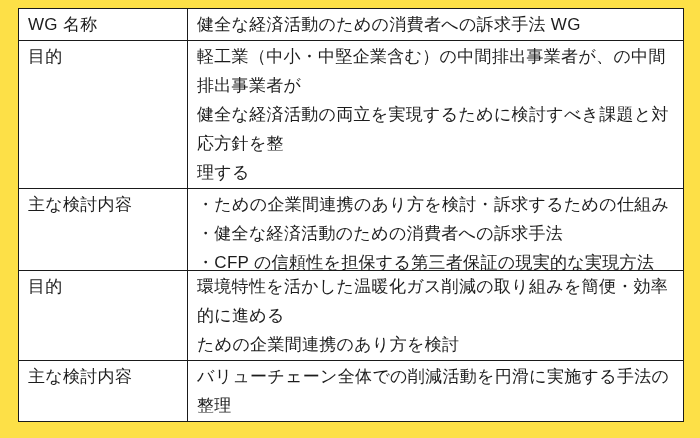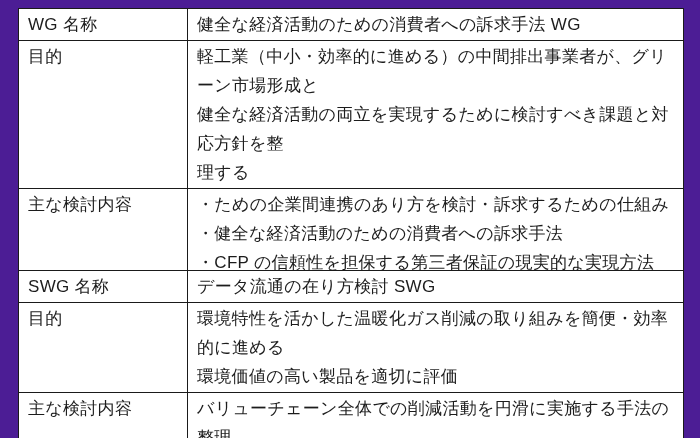--- a/index.html
+++ b/index.html
@@ -8,21 +8,21 @@
     width: 700px;
     height: 438px;
     background: #ffffff;
     overflow: hidden;
     font-family: "Liberation Sans", "DejaVu Sans", sans-serif;
   }
   .sheet {
     position: relative;
     width: 700px;
     height: 438px;
-    background: #4c1d95;
+    background: #fde047;
   }
   table.info-table {
     position: absolute;
     left: 18px;
     border-collapse: collapse;
     table-layout: fixed;
     width: 665px;
     background: #ffffff;
   }
   #wg-table  { top: 8px; }
@@ -53,21 +53,21 @@
         <col class="c-label">
         <col class="c-value">
       </colgroup>
     <tbody>
       <tr>
         <td class="label-cell">WG 名称</td>
         <td class="value-cell">健全な経済活動のための消費者への訴求手法 WG</td>
       </tr>
       <tr>
         <td class="label-cell">目的</td>
-        <td class="value-cell">軽工業（中小・効率的に進める）の中間排出事業者が、グリーン市場形成と
+        <td class="value-cell">軽工業（中小・中堅企業含む）の中間排出事業者が、の中間排出事業者が
 健全な経済活動の両立を実現するために検討すべき課題と対応方針を整
 理する</td>
       </tr>
       <tr>
         <td class="label-cell">主な検討内容</td>
         <td class="value-cell">・ための企業間連携のあり方を検討・訴求するための仕組み
 ・健全な経済活動のための消費者への訴求手法
 ・CFP の信頼性を担保する第三者保証の現実的な実現方法</td>
       </tr>
       <tr>
@@ -77,27 +77,23 @@
     </tbody>
   </table>
 
   <table id="swg-table" class="info-table">
     <colgroup>
         <col class="c-label">
         <col class="c-value">
       </colgroup>
     <tbody>
       <tr>
-        <td class="label-cell">SWG 名称</td>
-        <td class="value-cell">データ流通の在り方検討 SWG</td>
-      </tr>
-      <tr>
         <td class="label-cell">目的</td>
         <td class="value-cell">環境特性を活かした温暖化ガス削減の取り組みを簡便・効率的に進める
-環境価値の高い製品を適切に評価</td>
+ための企業間連携のあり方を検討</td>
       </tr>
       <tr>
         <td class="label-cell">主な検討内容</td>
         <td class="value-cell">バリューチェーン全体での削減活動を円滑に実施する手法の整理</td>
       </tr>
 
     </tbody>
   </table>
 
 </div>

